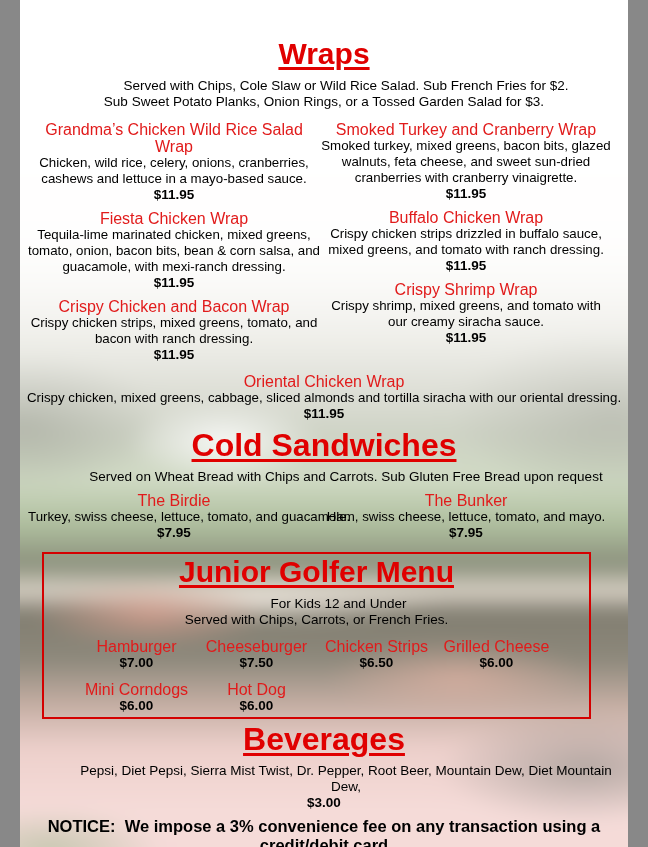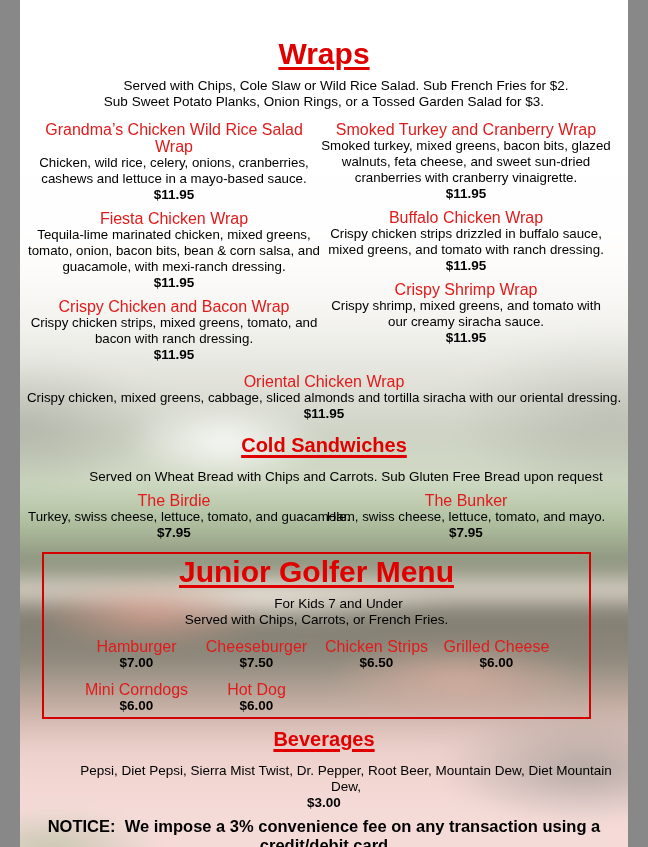--- a/index.html
+++ b/index.html
@@ -34,21 +34,21 @@
         #a88777 81%, #e3b6af 86%, #efc5c0 93%, #edbfbb 100%);
   }
   .content { position:relative; text-align:center; padding-top:38px; }
 
   .section-title {
     font-weight:bold; color:#e00000;
     text-decoration:underline; text-decoration-thickness:2.5px; text-underline-offset:3px;
     line-height:32px;
   }
   .t30 { font-size:30px; }
-  .t28 { font-size:20px; }
+  .t28 { font-size:32px; }
 
   .sub { font-size:13.5px; line-height:16px; }
   .mt-sub { margin-top:8px;padding-left:44px; }
 
   .two-col { display:flex; padding:0 16px 0 8px; margin-top:11px; }
   .col { flex:1; min-width:0; }
 
   .item { margin-bottom:8px; }
   .item-name { font-size:16px; line-height:17px; color:#e11b1b; }
   .item-desc { font-size:13.3px; line-height:16px; }
@@ -147,21 +147,21 @@
             <div class="item-name">The Bunker</div>
             <div class="item-desc nowrap">Ham, swiss cheese, lettuce, tomato, and mayo.</div>
             <div class="item-price">$7.95</div>
           </div>
         </div>
       </div>
     </div>
 
     <div class="junior-box">
       <div class="section-title t30">Junior Golfer Menu</div>
-      <div class="sub mt-sub">For Kids 7 and Under</div>
+      <div class="sub mt-sub">For Kids 12 and Under</div>
       <div class="sub">Served with Chips, Carrots, or French Fries.</div>
 
       <div class="junior-grid">
         <div class="item">
           <div class="item-name">Hamburger</div>
           <div class="item-price">$7.00</div>
         </div>
         <div class="item">
           <div class="item-name">Cheeseburger</div>
           <div class="item-price">$7.50</div>

